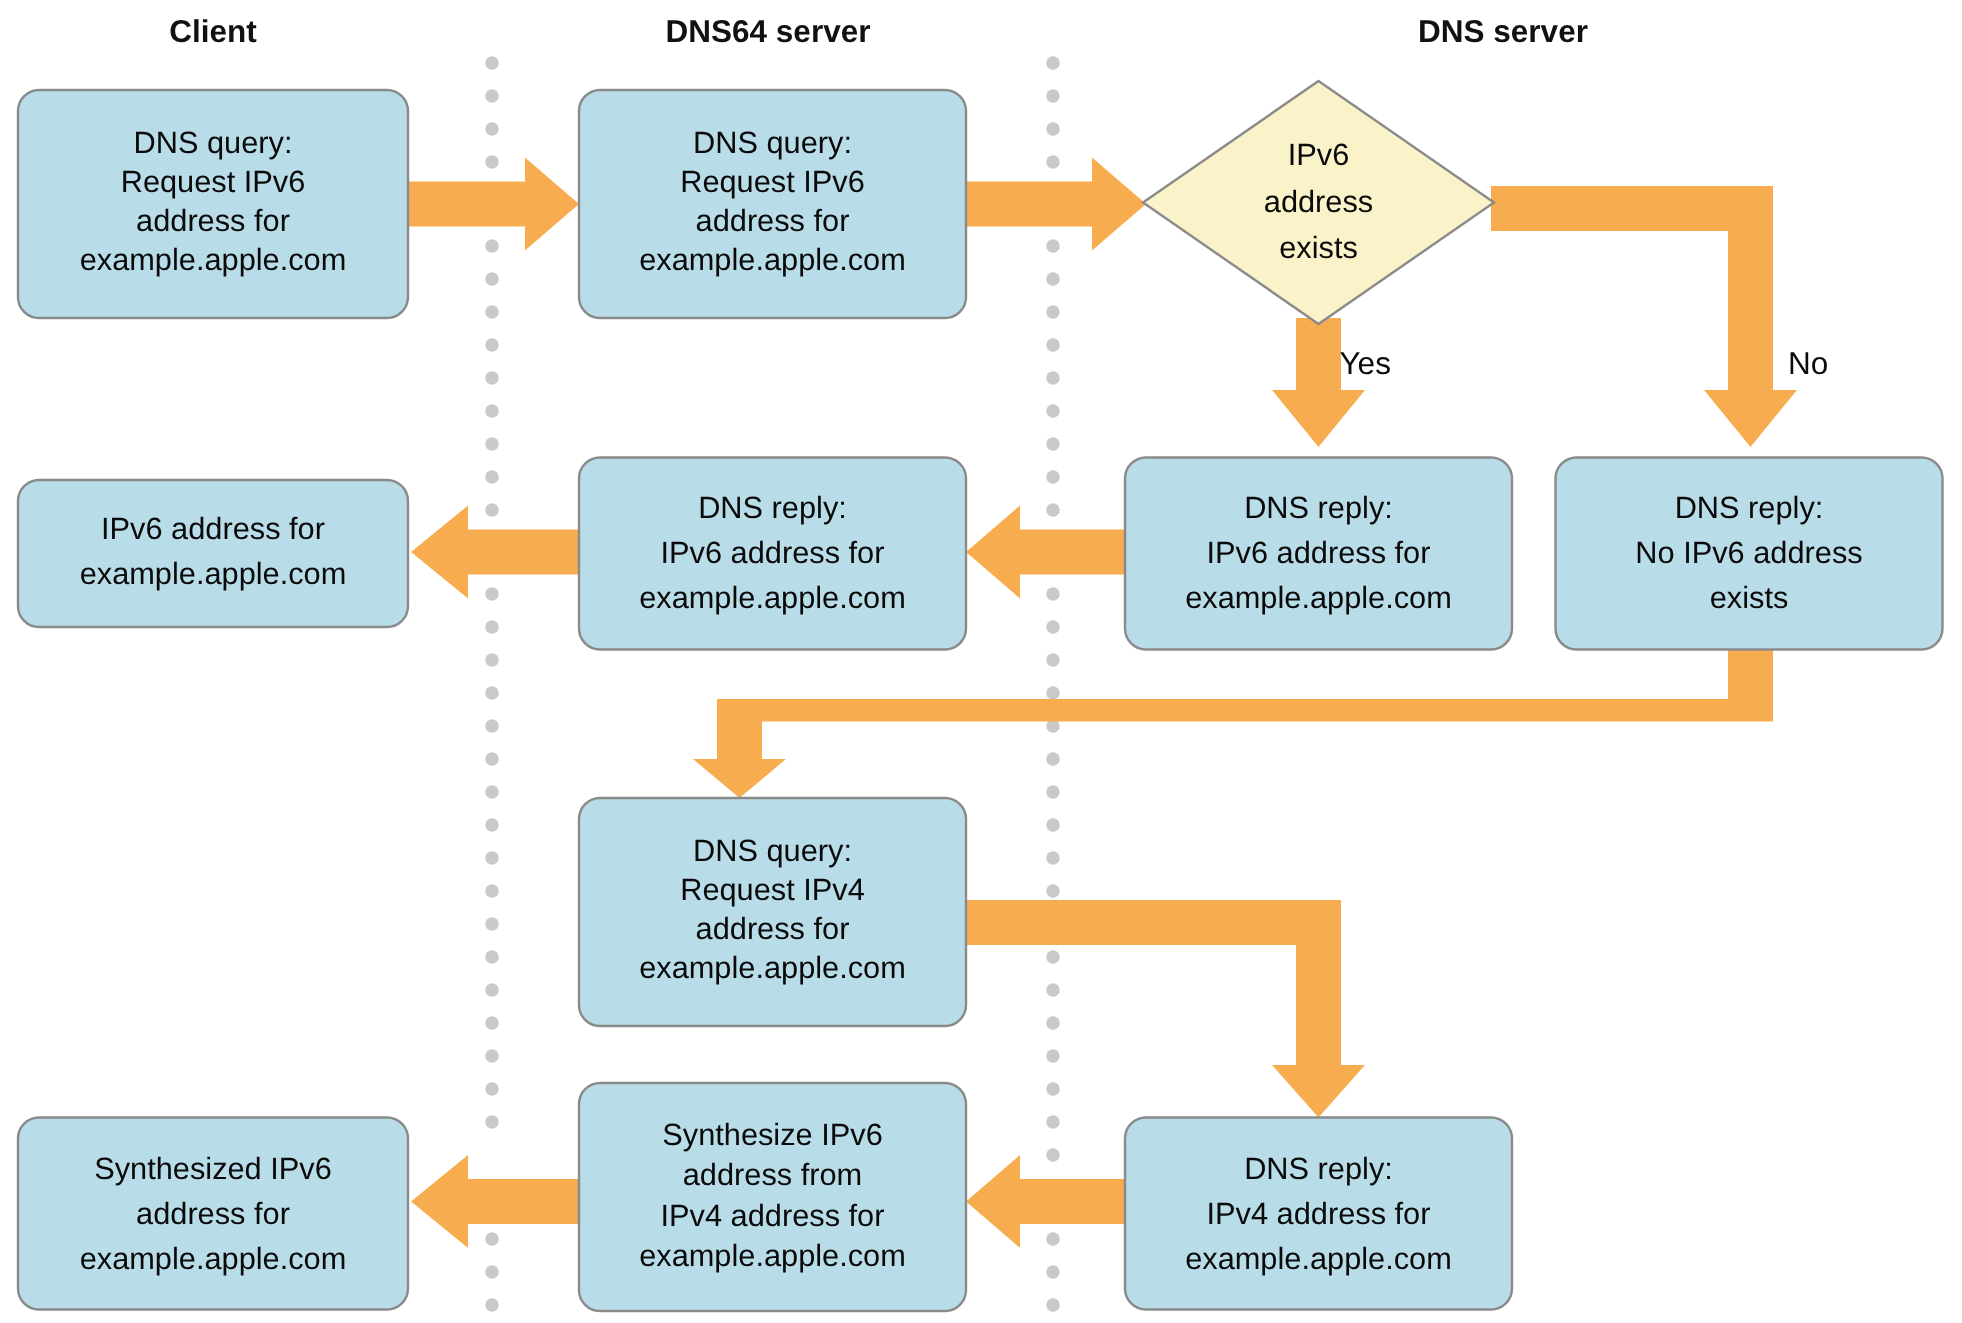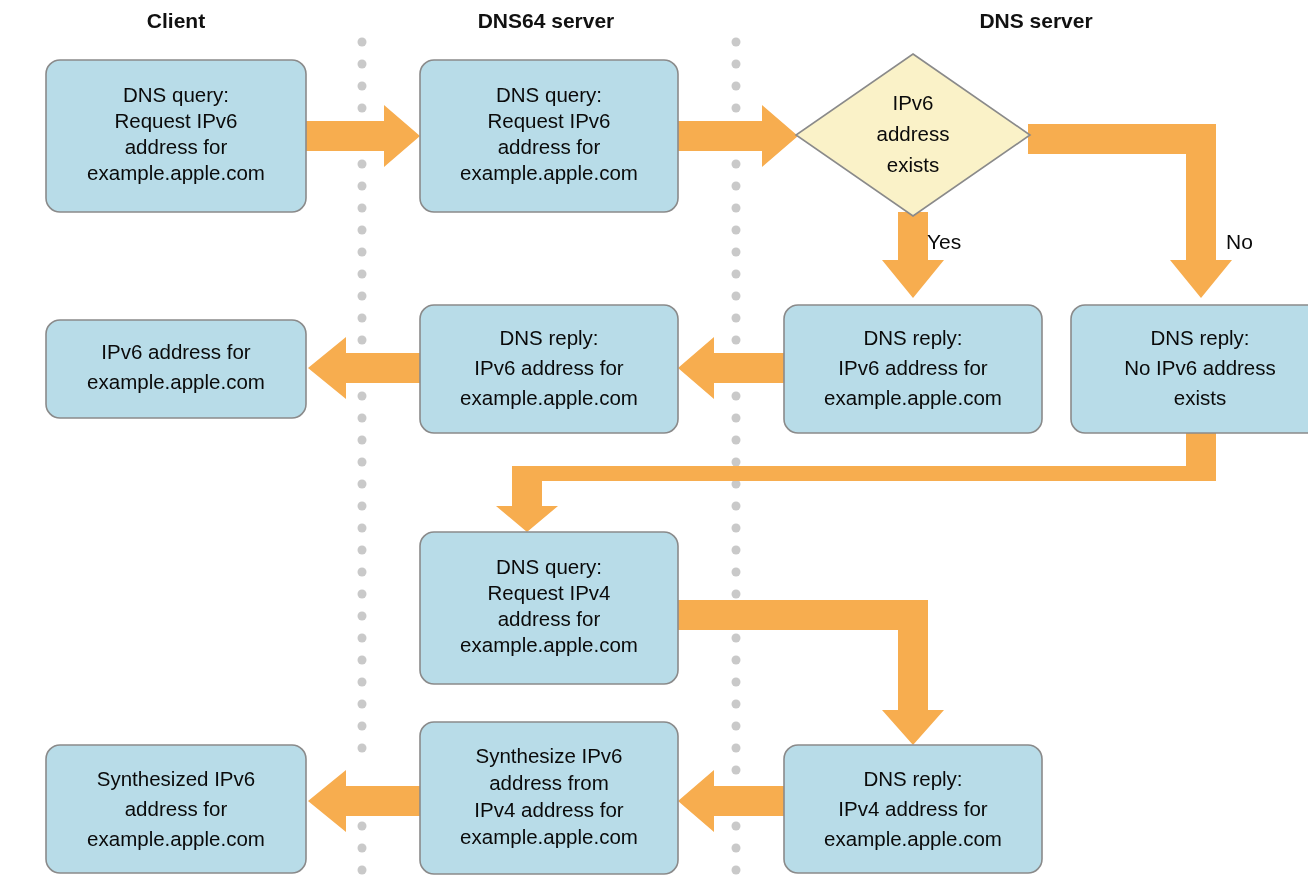--- a/index.html
+++ b/index.html
@@ -10,21 +10,20 @@
   body {
     width: 1308px;
     height: 882px;
     font-family: "Liberation Sans", sans-serif;
     overflow: hidden;
   }
   #diagram-root {
     position: relative;
     width: 1268px;
     height: 882px;
-    margin-left: 34px;
   }
   svg.flow {
     position: absolute;
     top: 0;
     left: 0;
     width: 1308px;
     height: 882px;
   }
   .col-title {
     font-family: "Liberation Sans", sans-serif;

